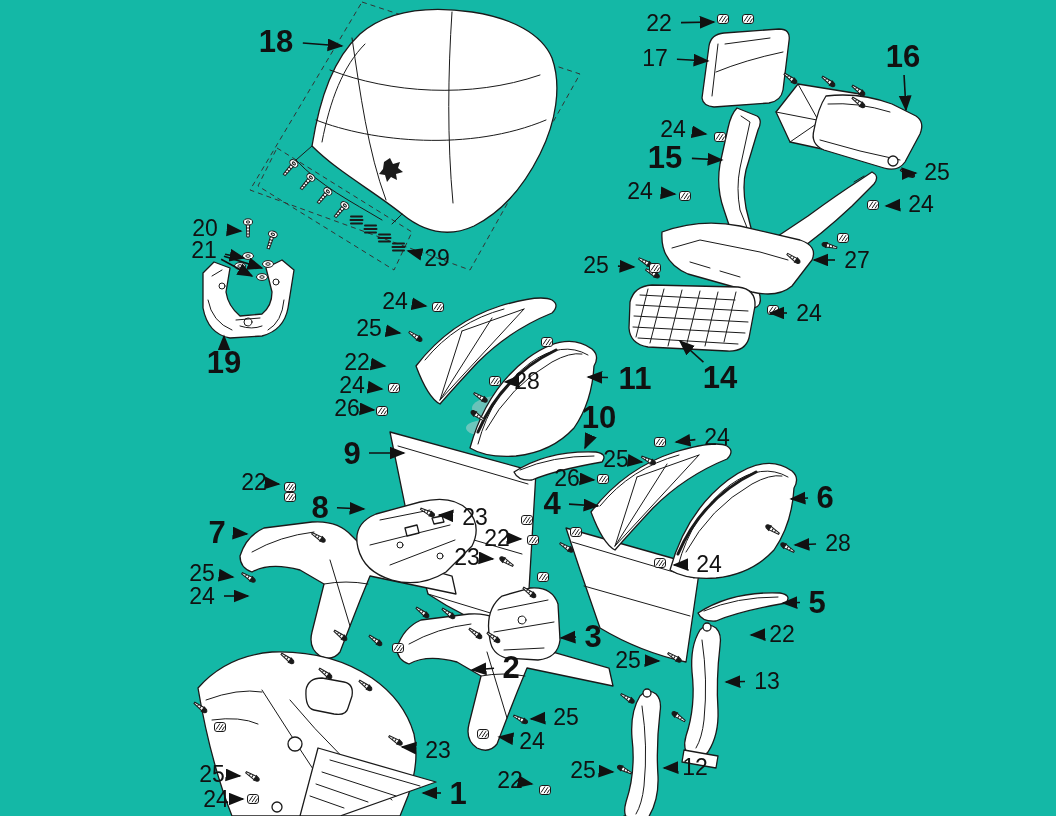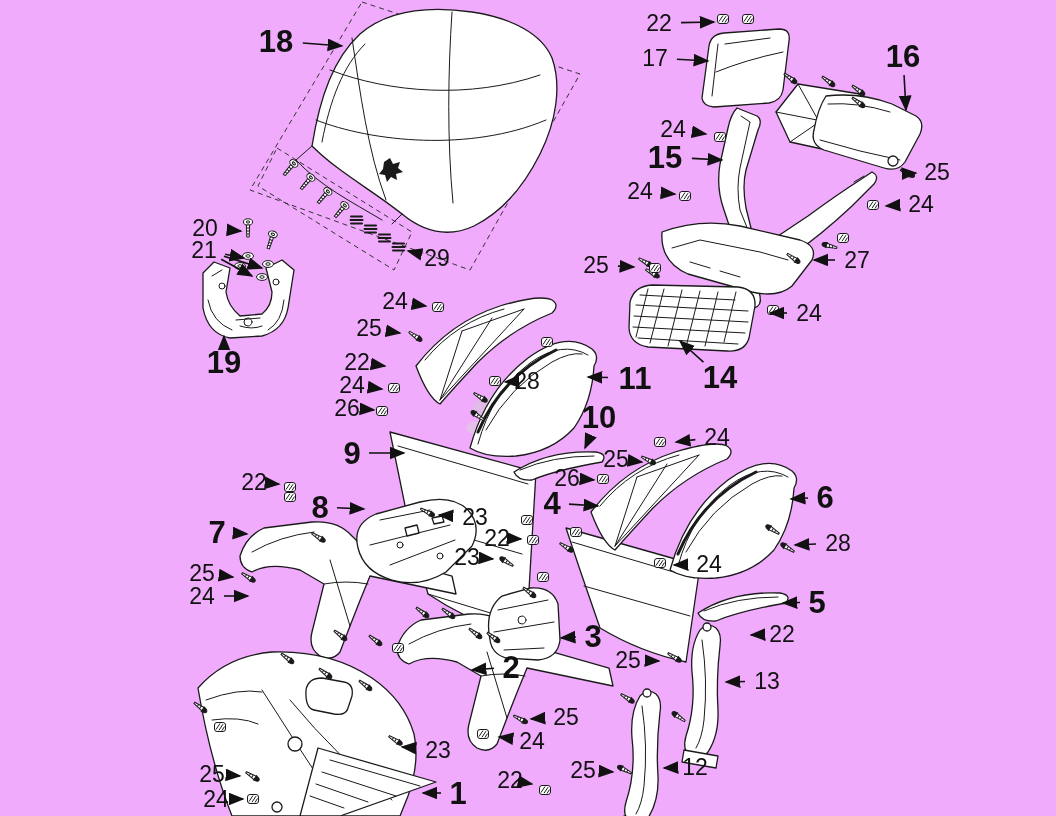--- a/index.html
+++ b/index.html
@@ -1,16 +1,16 @@
 <!DOCTYPE html>
 <html><head>
 <meta charset="utf-8">
 <style>
   html,body{margin:0;padding:0;background:#ffffff;}
-  #stage{position:relative;width:1056px;height:816px;background:#f0abfc;overflow:hidden;
+  #stage{position:relative;width:1056px;height:816px;background:#14b8a6;overflow:hidden;
          font-family:"Liberation Sans",sans-serif;}
   svg{display:block}
   .part{fill:#ffffff;stroke:#1a1a1a;stroke-width:1.3;stroke-linejoin:round;stroke-linecap:round;}
   .detail{fill:none;stroke:#1a1a1a;stroke-width:1;stroke-linecap:round;}
   .thick{fill:none;stroke:#1a1a1a;stroke-width:3;stroke-linecap:round;}
   .dashed{fill:none;stroke:#333;stroke-width:1;stroke-dasharray:5 4;}
   .callout-text{fill:#111;}
   .leader{stroke:#111;stroke-width:1.6;}
 </style>
 </head>

